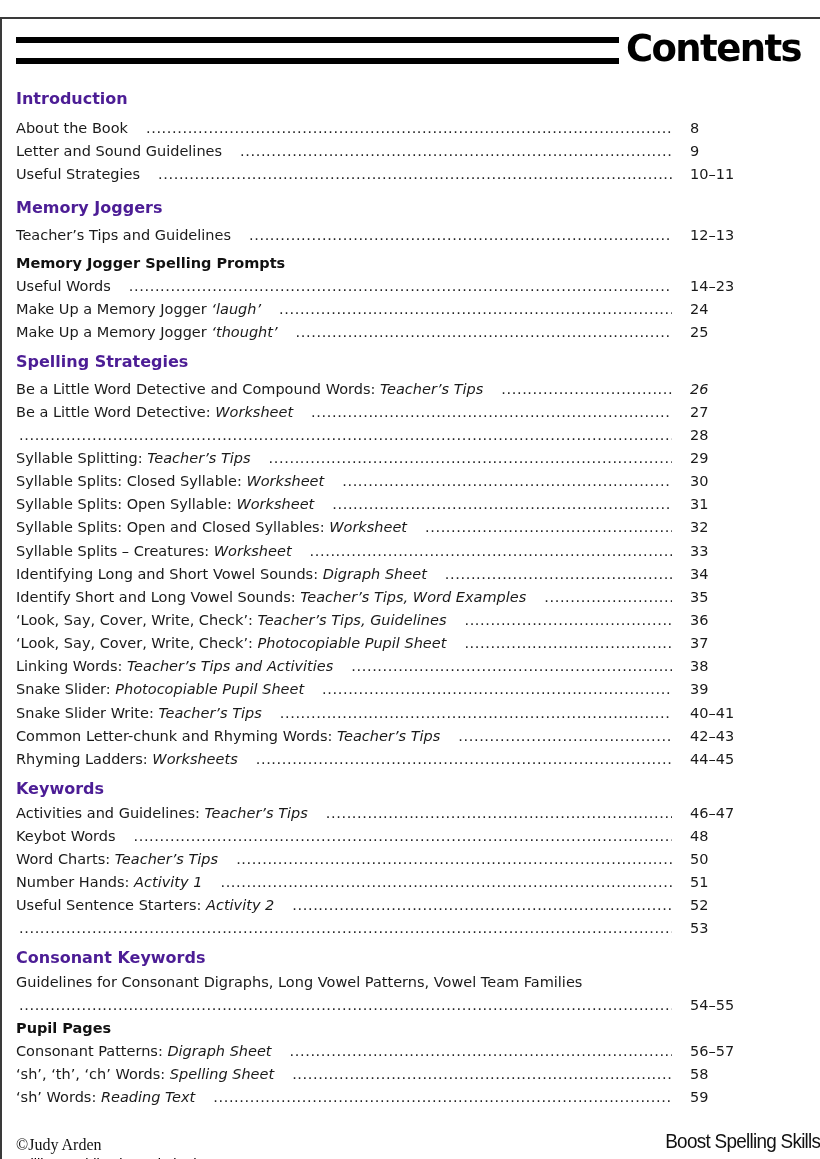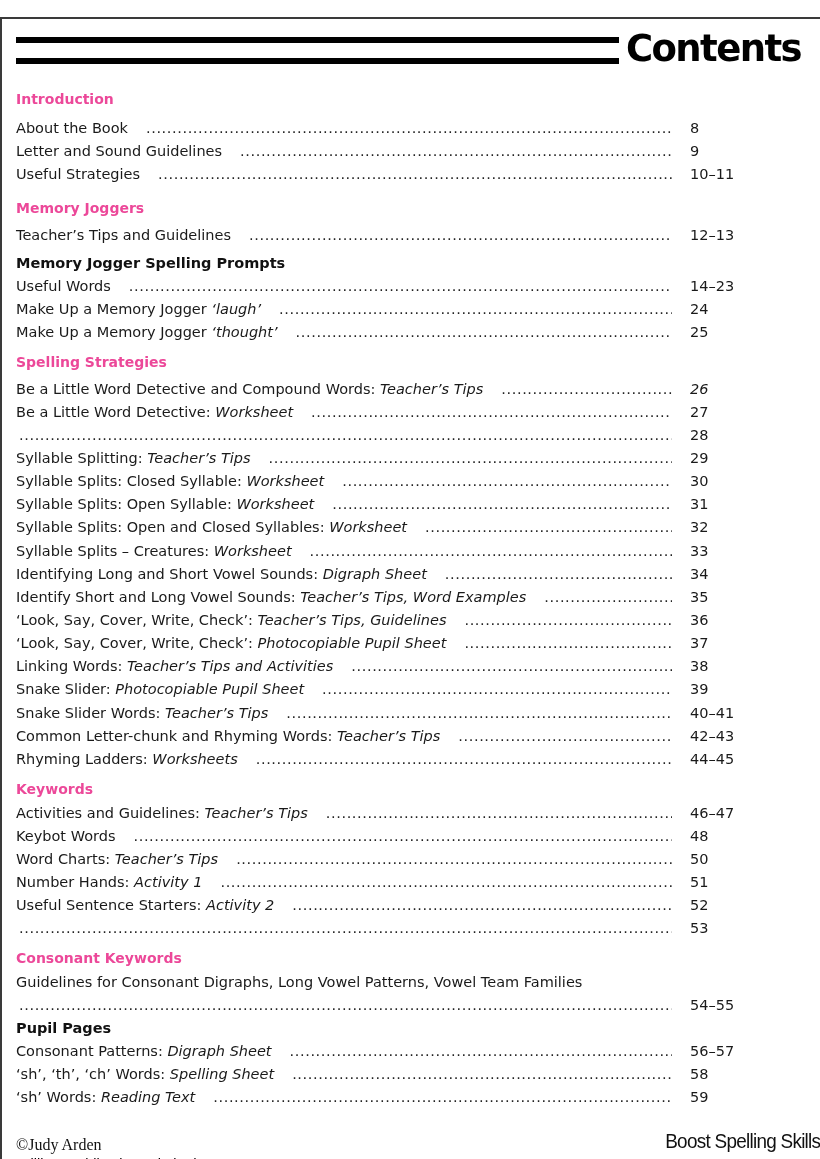--- a/index.html
+++ b/index.html
@@ -13,21 +13,21 @@
   .rule.r2 { top: 39px; }
   .title {
     position: absolute; left: 624px; top: 6px;
     font-family: "DejaVu Sans", sans-serif; font-weight: bold;
     font-size: 37px; letter-spacing: -1.6px; color: #000; line-height: 48px;
   }
   .toc { position: absolute; left: 14px; top: 0; width: 740px; }
   .section-head {
     position: absolute; left: 0;
     font-family: "DejaVu Sans", sans-serif; font-weight: bold;
-    font-size: 14px; color: #ec4899; white-space: nowrap; line-height: 22px;
+    font-size: 16px; color: #4c1d95; white-space: nowrap; line-height: 22px;
   }
   .sub-head {
     position: absolute; left: 0;
     font-family: "DejaVu Sans", sans-serif; font-weight: bold;
     font-size: 14.5px; color: #111; white-space: nowrap; line-height: 20px;
   }
   .entry {
     position: absolute; left: 0; width: 740px; height: 20px;
     font-family: "DejaVu Sans", sans-serif; font-size: 14.5px; color: #1a1a1a;
     line-height: 20px; white-space: nowrap; display: flex; gap: 15px;
@@ -181,21 +181,21 @@
         <span class="label"><span>Linking Words: </span><i>Teacher’s Tips and Activities</i></span>
         <span class="leader"></span>
         <span class="page-num">38</span>
       </div>
     <div class="entry" style="top:660px">
         <span class="label"><span>Snake Slider: </span><i>Photocopiable Pupil Sheet</i></span>
         <span class="leader"></span>
         <span class="page-num">39</span>
       </div>
     <div class="entry" style="top:684px">
-        <span class="label"><span>Snake Slider Words: </span><i>Teacher’s Tips</i></span>
+        <span class="label"><span>Snake Slider Write: </span><i>Teacher’s Tips</i></span>
         <span class="leader"></span>
         <span class="page-num">40–41</span>
       </div>
     <div class="entry" style="top:707px">
         <span class="label"><span>Common Letter-chunk and Rhyming Words: </span><i>Teacher’s Tips</i></span>
         <span class="leader"></span>
         <span class="page-num">42–43</span>
       </div>
     <div class="entry" style="top:730px">
         <span class="label"><span>Rhyming Ladders: </span><i>Worksheets</i></span>

